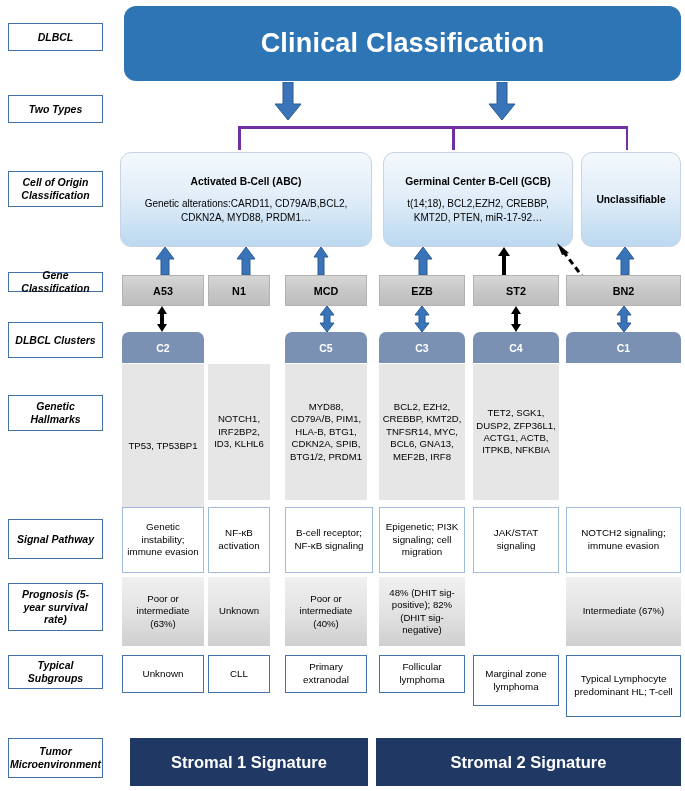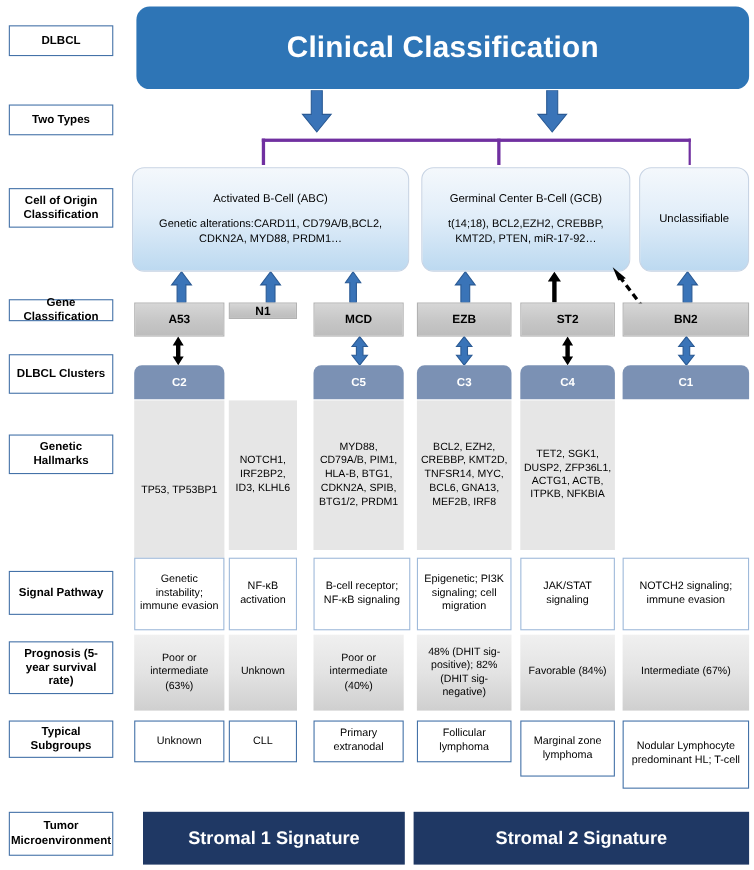--- a/index.html
+++ b/index.html
@@ -18,20 +18,21 @@
   .rowlabel{
     position:absolute;
     border:1.6px solid #4472a8;
     background:#fff;
     display:flex; align-items:center; justify-content:center;
     text-align:center;
     font-weight:bold;
     font-size:10.5px;
     line-height:1.22;
     padding:2px 3px;
+    font-style:italic;
   }
 
   
   .hdr{
     position:absolute;
     background:#2E75B6;
     border-radius:12px;
     color:#fff;
     display:flex; align-items:center; justify-content:center;
     font-size:27px; font-weight:bold;
@@ -41,21 +42,21 @@
   
   .coo{
     position:absolute;
     border:1px solid #c8d4e4;
     border-radius:11px;
     background:linear-gradient(180deg,#f4f8fc 0%,#e2eef9 45%,#bcd9f0 100%);
     display:flex; flex-direction:column; align-items:center; justify-content:center;
     text-align:center;
     padding:4px 6px;
   }
-  .coo .t{ font-size:10.3px; font-weight:normal; line-height:1.3; }
+  .coo .t{ font-size:10.3px; font-weight:bold; line-height:1.3; }
   .coo .s{ font-size:10px; line-height:1.33; margin-top:9px; }
   .coo.single .t{ margin:0; }
 
   .gene{
     position:absolute;
     background:linear-gradient(180deg,#d6d6d6 0%,#c6c6c6 55%,#bdbdbd 100%);
     border:1px solid #b2b2b2;
     display:flex; align-items:center; justify-content:center;
     font-size:10.8px; font-weight:bold;
   }
@@ -190,21 +191,21 @@
   <svg class="arrow" style="left:614px; top:247px;" width="22" height="28" viewBox="0 0 22 28">
     <polygon points="11,0 20,12 15,12 15,28 7,28 7,12 2,12" fill="#3A74B8" stroke="#2a5a94" stroke-width="1"></polygon>
   </svg>
 
   <svg class="arrow" style="left:552px; top:240px;" width="38" height="42" viewBox="0 0 38 42">
     <line x1="33" y1="40" x2="11" y2="11" stroke="#000" stroke-width="3" stroke-dasharray="6,4"></line>
     <polygon points="5,3 17,13 10,15" fill="#000"></polygon>
   </svg>
 
   <div class="gene" style="left:122px; top:275px; width:82px; height:31px;">A53</div>
-  <div class="gene" style="left:208px; top:275px; width:62px; height:15px;">N1</div>
+  <div class="gene" style="left:208px; top:275px; width:62px; height:31px;">N1</div>
   <div class="gene" style="left:379px; top:275px; width:86px; height:31px;">EZB</div>
   <div class="gene" style="left:285px; top:275px; width:82px; height:31px;">MCD</div>
   <div class="gene" style="left:473px; top:275px; width:86px; height:31px;">ST2</div>
   <div class="gene" style="left:566px; top:275px; width:115px; height:31px;">BN2</div>
 
   <svg class="arrow" style="left:155px; top:306px;" width="14" height="26" viewBox="0 0 14 26">
     <polygon points="7,0 12,8 9,8 9,18 12,18 7,26 2,18 5,18 5,8 2,8" fill="#000"></polygon>
   </svg>
   <svg class="arrow" style="left:318px; top:306px;" width="18" height="26" viewBox="0 0 18 26">
     <polygon points="9,0 16,9 12,9 12,17 16,17 9,26 2,17 6,17 6,9 2,9" fill="#3A74B8" stroke="#2a5a94" stroke-width="1"></polygon>
@@ -235,26 +236,25 @@
   <div class="sig" style="left:208px; top:507px; width:62px; height:66px;">NF-κB activation</div>
   <div class="sig" style="left:285px; top:507px; width:88px; height:66px;">B-cell receptor; NF-κB signaling</div>
   <div class="sig" style="left:379px; top:507px; width:86px; height:66px;">Epigenetic; PI3K signaling; cell migration</div>
   <div class="sig" style="left:473px; top:507px; width:86px; height:66px;">JAK/STAT signaling</div>
   <div class="sig" style="left:566px; top:507px; width:115px; height:66px;">NOTCH2 signaling; immune evasion</div>
 
   <div class="prog" style="left:122px; top:577px; width:82px; height:69px;">Poor or intermediate (63%)</div>
   <div class="prog" style="left:208px; top:577px; width:62px; height:69px;">Unknown</div>
   <div class="prog" style="left:285px; top:577px; width:82px; height:69px;">Poor or intermediate (40%)</div>
   <div class="prog" style="left:379px; top:577px; width:86px; height:69px;">48% (DHIT sig-positive); 82% (DHIT sig-negative)</div>
-  <div class="prog" style="left:473px; top:577px; width:86px; height:69px;">Favorable (84%)</div>
   <div class="prog" style="left:566px; top:577px; width:115px; height:69px;">Intermediate (67%)</div>
 
   <div class="sub" style="left:122px; top:655px; width:82px; height:38px;">Unknown</div>
   <div class="sub" style="left:285px; top:655px; width:82px; height:38px;">Primary extranodal</div>
   <div class="sub" style="left:208px; top:655px; width:62px; height:38px;">CLL</div>
   <div class="sub" style="left:379px; top:655px; width:86px; height:38px;">Follicular lymphoma</div>
   <div class="sub" style="left:473px; top:655px; width:86px; height:51px;">Marginal zone lymphoma</div>
-  <div class="sub" style="left:566px; top:655px; width:115px; height:62px;">Nodular Lymphocyte predominant HL; T-cell</div>
+  <div class="sub" style="left:566px; top:655px; width:115px; height:62px;">Typical Lymphocyte predominant HL; T-cell</div>
 
   <div class="strom" style="left:130px; top:738px; width:238px; height:48px;">Stromal 1 Signature</div>
   <div class="strom" style="left:376px; top:738px; width:305px; height:48px;">Stromal 2 Signature</div>
 
 </div>
 
 </body></html>

